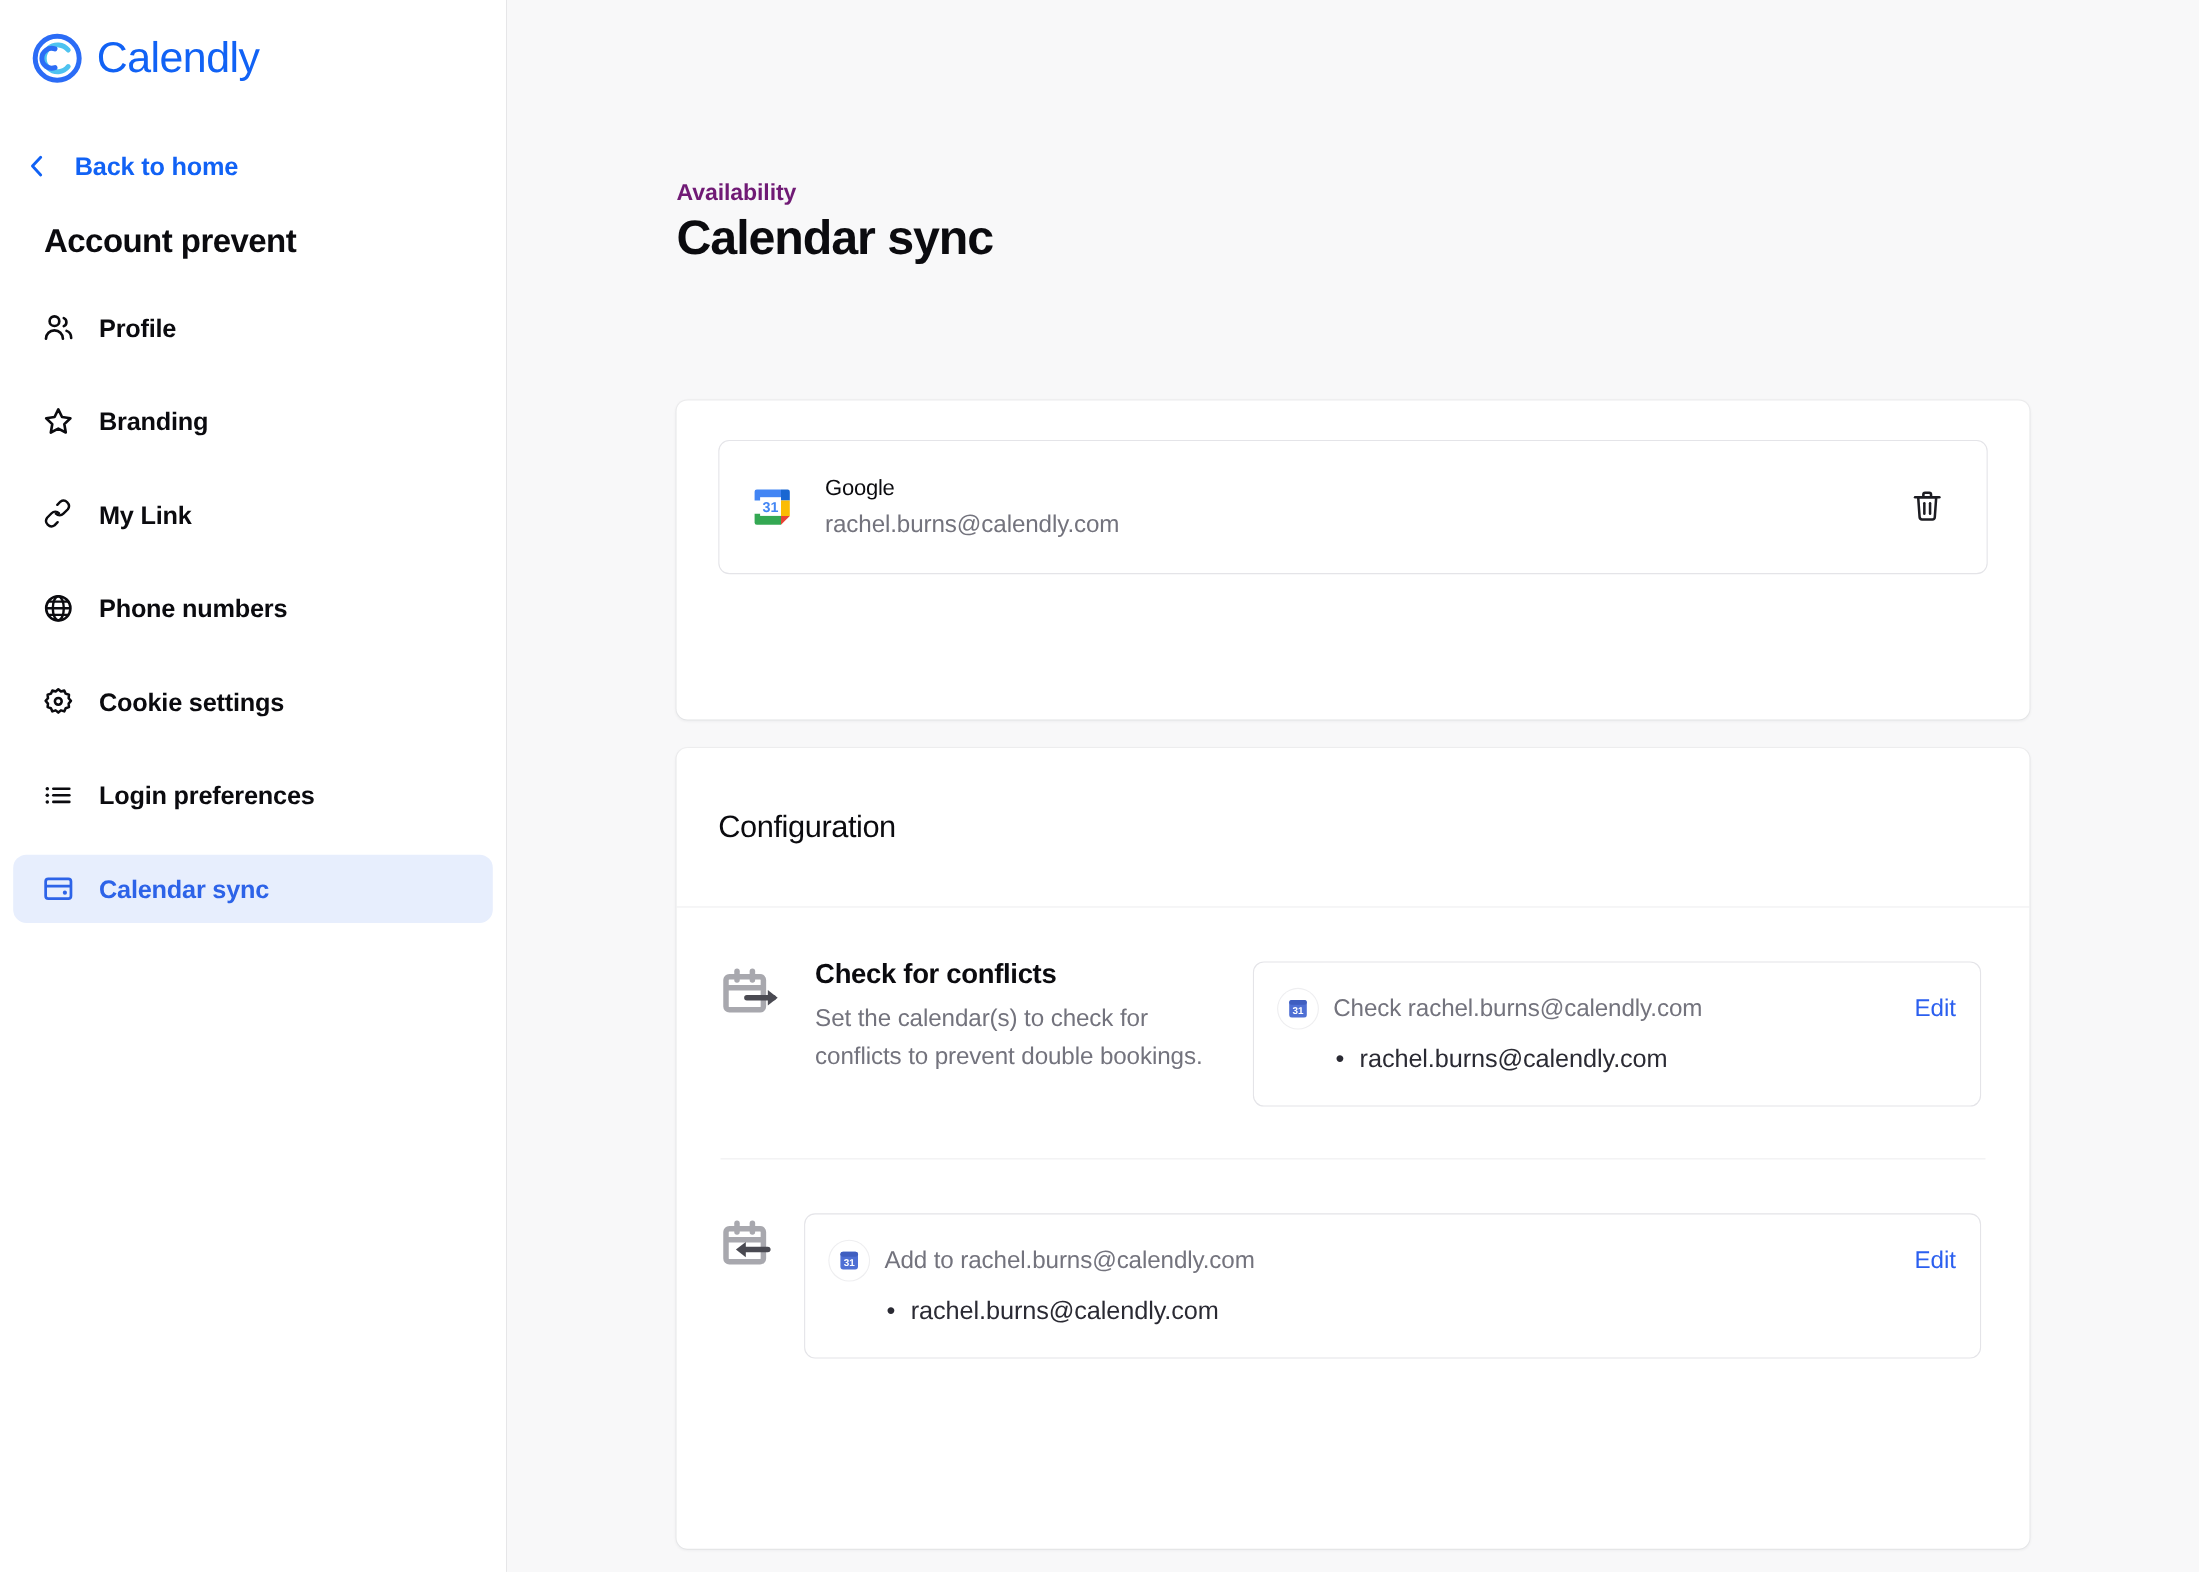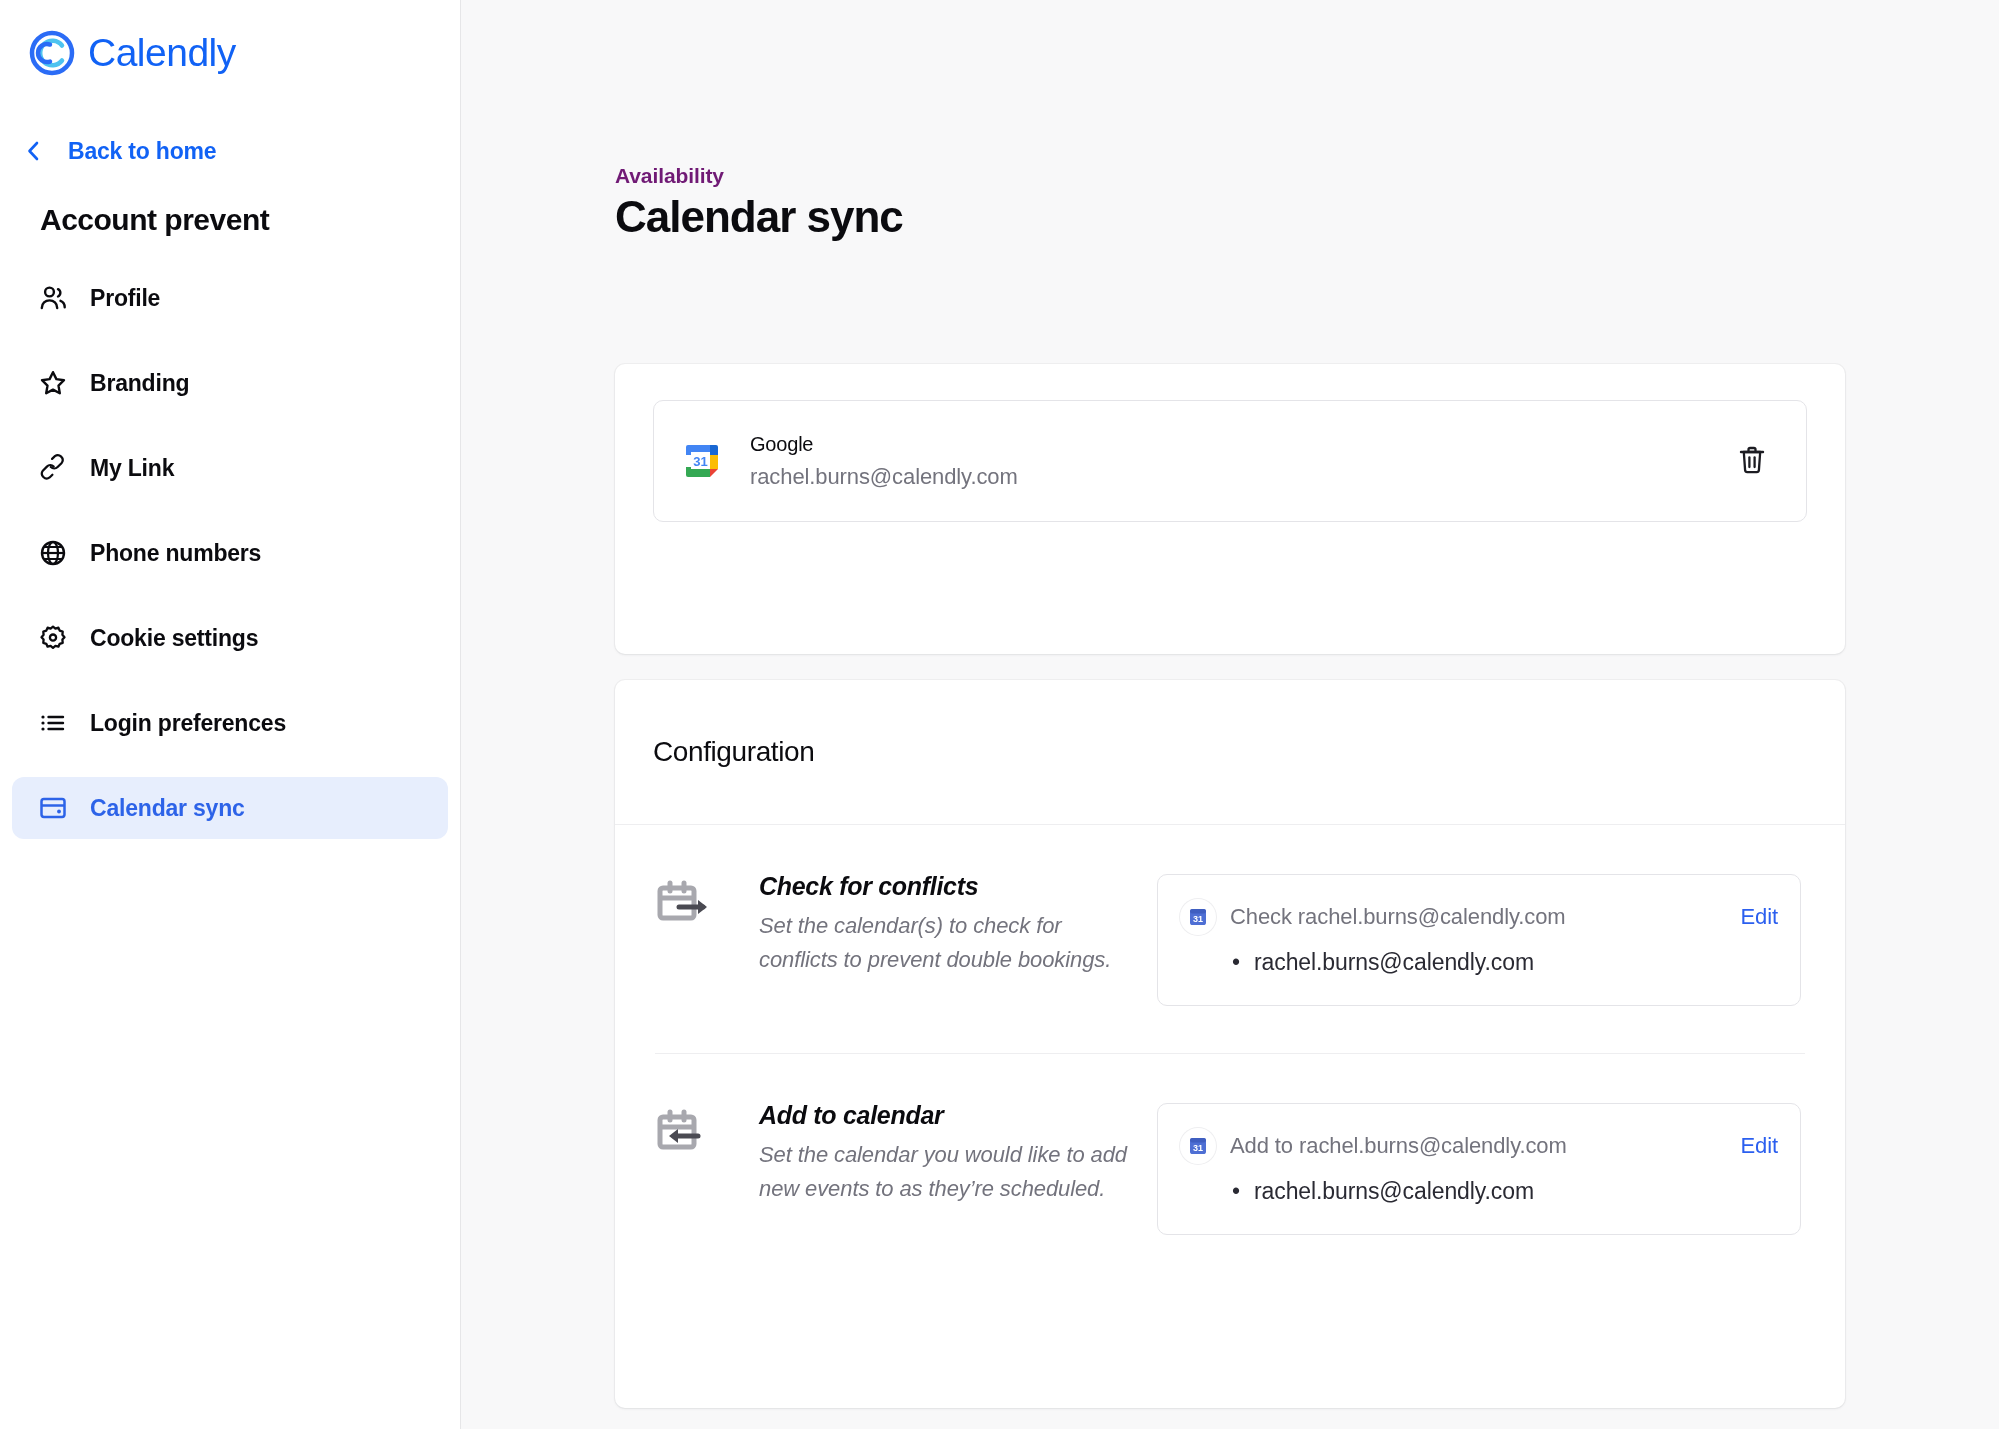--- a/index.html
+++ b/index.html
@@ -195,21 +195,21 @@
     display: flex;
     align-items: flex-start;
     padding: 47px 44px 47px 40px;
   }
   .config-divider {
     height: 1px;
     background: #eeeef0;
     margin: 0 40px;
   }
   .cfg-ico { width: 58px; height: 58px; flex: 0 0 58px; margin-top: 4px; }
-  .cfg-text { width: 380px; margin-left: 46px; flex: 0 0 380px; font-style: italic; }
+  .cfg-text { width: 380px; margin-left: 28px; flex: 0 0 380px; }
   .cfg-title {
     font-size: 25px;
     font-weight: bold;
     color: #0b0b0f;
     letter-spacing: -0.3px;
     margin-bottom: 8px;
   }
   .cfg-desc {
     font-size: 22px;
     line-height: 34px;
@@ -465,24 +465,20 @@
         <span class="cfg-ico">
           <svg viewBox="0 0 58 58" width="58" height="58">
             <rect x="5" y="12" width="34" height="30" rx="3" fill="none" stroke="#a8a8ae" stroke-width="5"></rect>
             <line x1="5" y1="22" x2="39" y2="22" stroke="#a8a8ae" stroke-width="5"></line>
             <line x1="15" y1="7" x2="15" y2="15" stroke="#a8a8ae" stroke-width="5" stroke-linecap="round"></line>
             <line x1="29" y1="7" x2="29" y2="15" stroke="#a8a8ae" stroke-width="5" stroke-linecap="round"></line>
             <line x1="19" y1="31" x2="43" y2="31" stroke="#4a4a52" stroke-width="5" stroke-linecap="round"></line>
             <path d="M23 24l-9 7 9 7z" fill="#4a4a52"></path>
           </svg>
         </span>
-        <div class="cfg-text">
-          <div class="cfg-title">Add to calendar</div>
-          <div class="cfg-desc">Set the calendar you would like to add new events to as they’re scheduled.</div>
-        </div>
         <div class="cfg-panel">
           <div class="cfg-panel-head">
             <span class="badge-ico">
               <svg viewBox="0 0 24 24" width="24" height="24">
                 <rect x="4" y="4" width="16" height="16" rx="2.6" fill="#4e6fd4"></rect>
                 <rect x="4" y="4" width="16" height="4.5" rx="2.2" fill="#3f5ec0"></rect>
                 <text x="12" y="17" font-family="'Liberation Sans',sans-serif" font-size="9" font-weight="bold" fill="#ffffff" text-anchor="middle">31</text>
               </svg>
             </span>
             <span class="cfg-panel-label">Add to rachel.burns@calendly.com</span>

